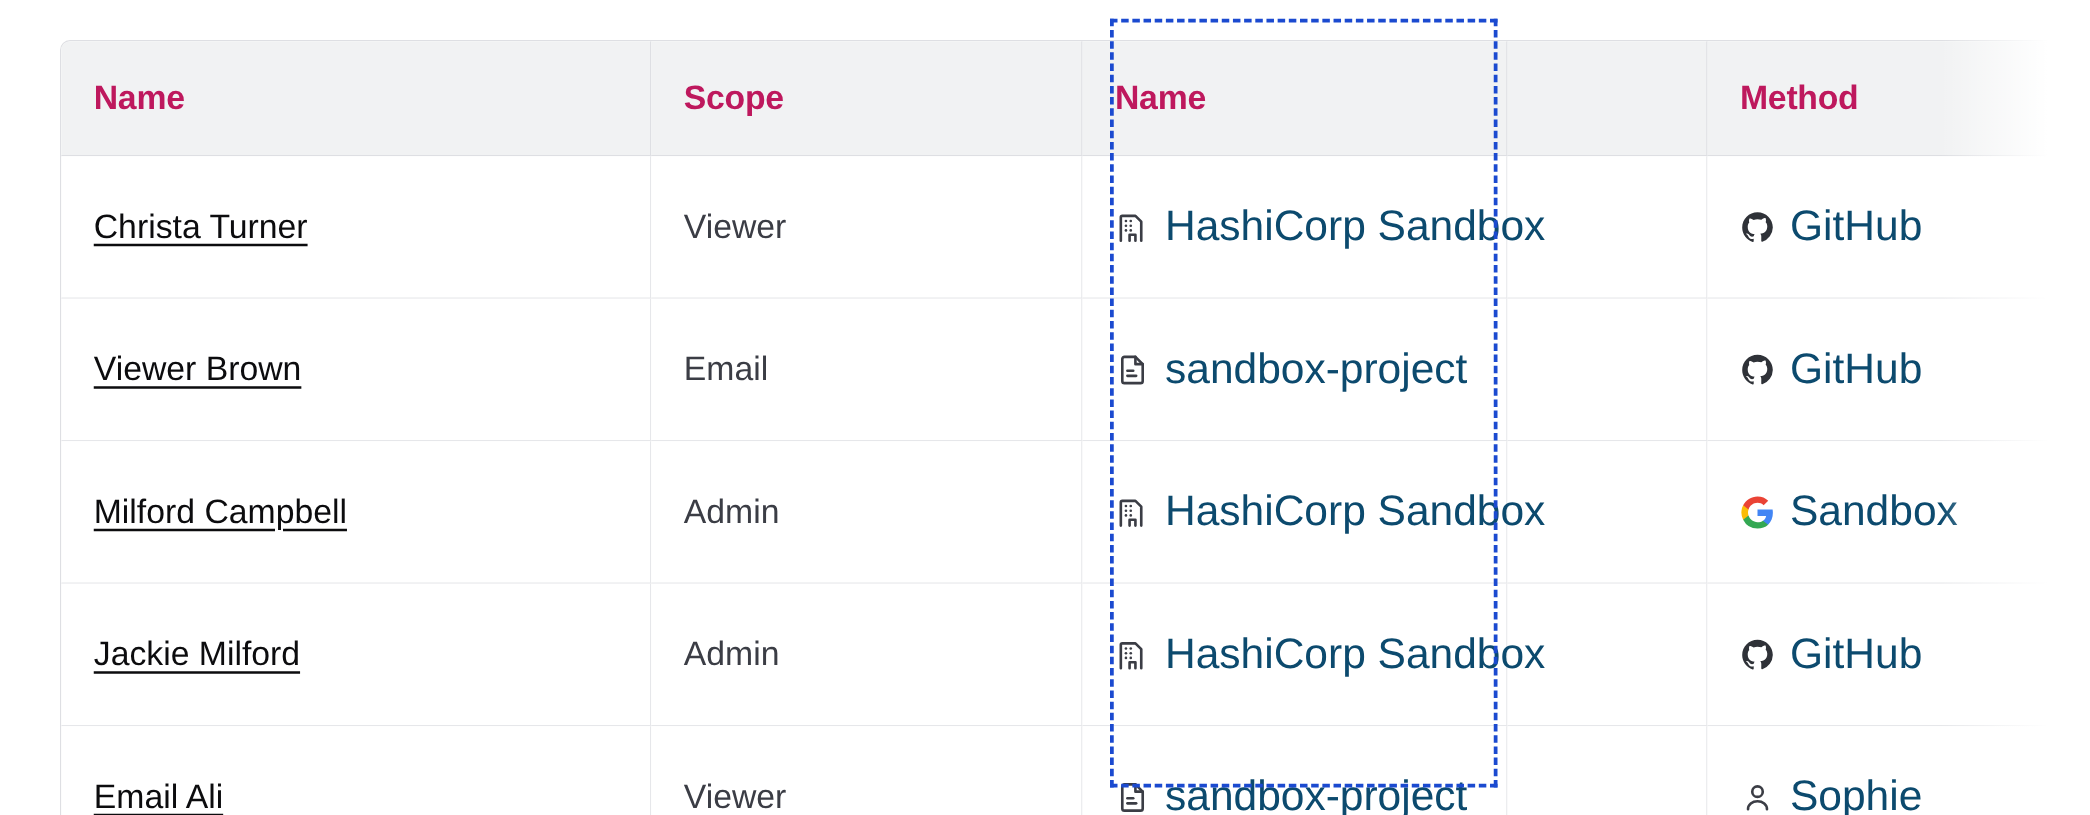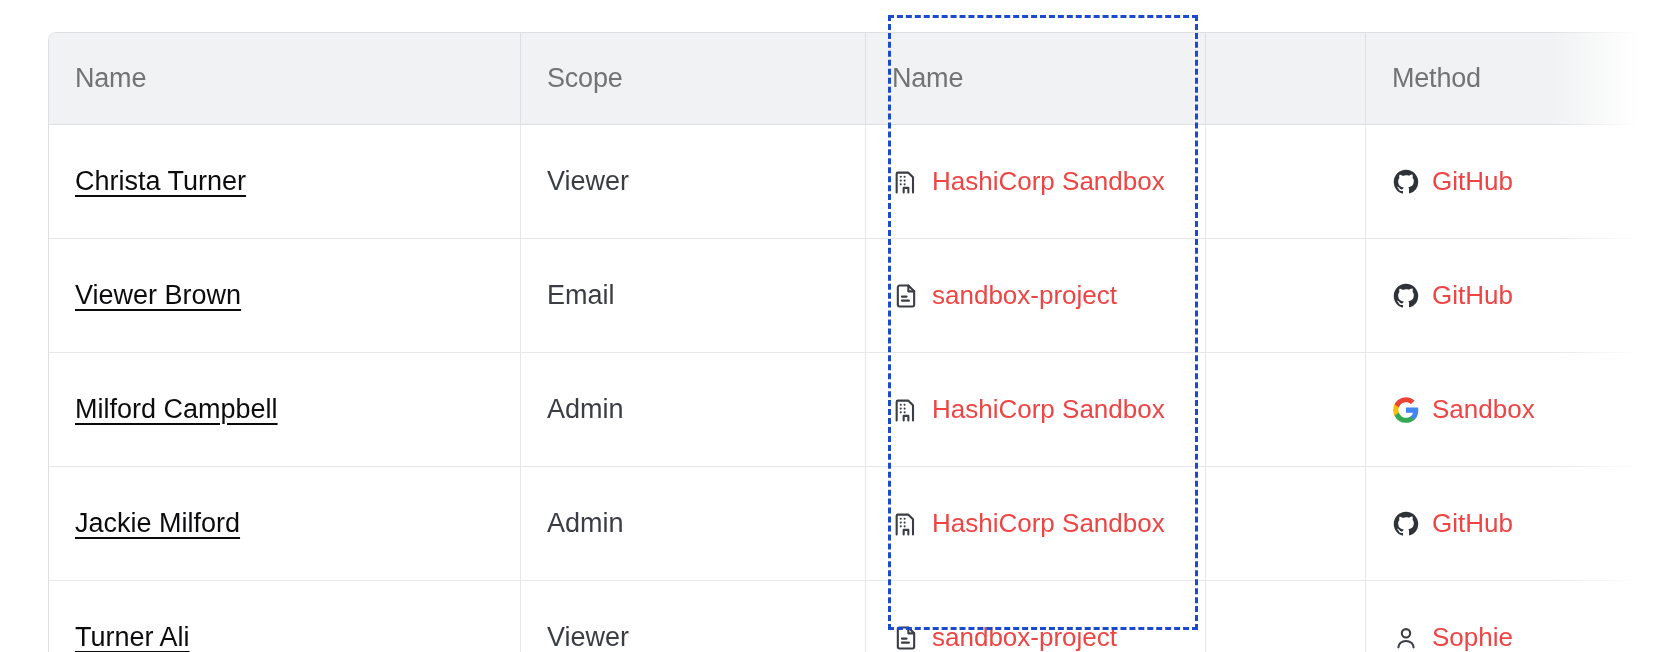--- a/index.html
+++ b/index.html
@@ -45,22 +45,22 @@
   col.c-blank  { width: 160px; }
   col.c-method { width: 323px; }
 
   thead th {
     background: #f1f2f3;
     height: 92px;
     text-align: left;
     vertical-align: middle;
     padding: 0 0 0 26px;
     font-size: 27px;
-    font-weight: normal;
-    color: #737373;
+    font-weight: bold;
+    color: #be185d;
     letter-spacing: -0.2px;
     border-bottom: 1px solid #dedfe3;
     border-right: 1px solid #dedfe3;
     white-space: nowrap;
   }
   thead th.last-col { border-right: none; }
 
   tbody td {
     height: 114px;
     vertical-align: middle;
@@ -82,21 +82,21 @@
     text-decoration-thickness: 2px;
     font-size: 27px;
     cursor: pointer;
   }
 
   .cell-inline {
     display: flex;
     align-items: center;
     gap: 12px;
   }
-  .cell-inline .label { color: #ef4444; font-size: 26px; }
+  .cell-inline .label { color: #0c4a6e; font-size: 34px; }
 
   .icon { display: inline-flex; align-items: center; justify-content: center; flex: 0 0 auto; }
 
   
   .right-fade {
     position: absolute;
     top: 32px;
     right: 0;
     width: 120px;
     height: 600px;
@@ -277,21 +277,21 @@
                   <path d="M12 1.5C6.2 1.5 1.5 6.2 1.5 12c0 4.64 3 8.57 7.18 9.96.53.1.72-.23.72-.5 0-.25-.01-.91-.01-1.78-2.92.63-3.54-1.41-3.54-1.41-.48-1.21-1.17-1.54-1.17-1.54-.95-.65.07-.64.07-.64 1.05.08 1.61 1.08 1.61 1.08.94 1.61 2.46 1.15 3.06.88.09-.68.37-1.15.67-1.41-2.33-.27-4.79-1.17-4.79-5.19 0-1.15.41-2.09 1.08-2.83-.11-.27-.47-1.34.1-2.79 0 0 .88-.28 2.88 1.08A10 10 0 0 1 12 6.3c.89 0 1.79.12 2.63.35 2-1.36 2.88-1.08 2.88-1.08.57 1.45.21 2.52.1 2.79.67.74 1.08 1.68 1.08 2.83 0 4.03-2.47 4.92-4.81 5.18.38.33.72.97.72 1.96 0 1.42-.01 2.56-.01 2.91 0 .28.19.61.73.5A10.51 10.51 0 0 0 22.5 12c0-5.8-4.7-10.5-10.5-10.5z"></path>
                 </svg>
               </span>
               <span class="label">GitHub</span>
             </span>
           </td>
         </tr>
 
         <tr>
           <td>
-            <span class="name-link">Turner Ali</span>
+            <span class="name-link">Email Ali</span>
           </td>
           <td>Viewer</td>
           <td>
             <span class="cell-inline">
               <span class="icon">
                 <svg width="28" height="28" viewBox="0 0 24 24" fill="none" stroke="#3b3d45" stroke-width="1.8" stroke-linecap="round" stroke-linejoin="round">
                   <path d="M14 3H6.5A1.5 1.5 0 0 0 5 4.5v15A1.5 1.5 0 0 0 6.5 21h11a1.5 1.5 0 0 0 1.5-1.5V8l-5-5z"></path>
                   <path d="M14 3v5h5"></path>
                   <path d="M8.5 12.5h4"></path>
                   <path d="M8.5 16h6"></path>

